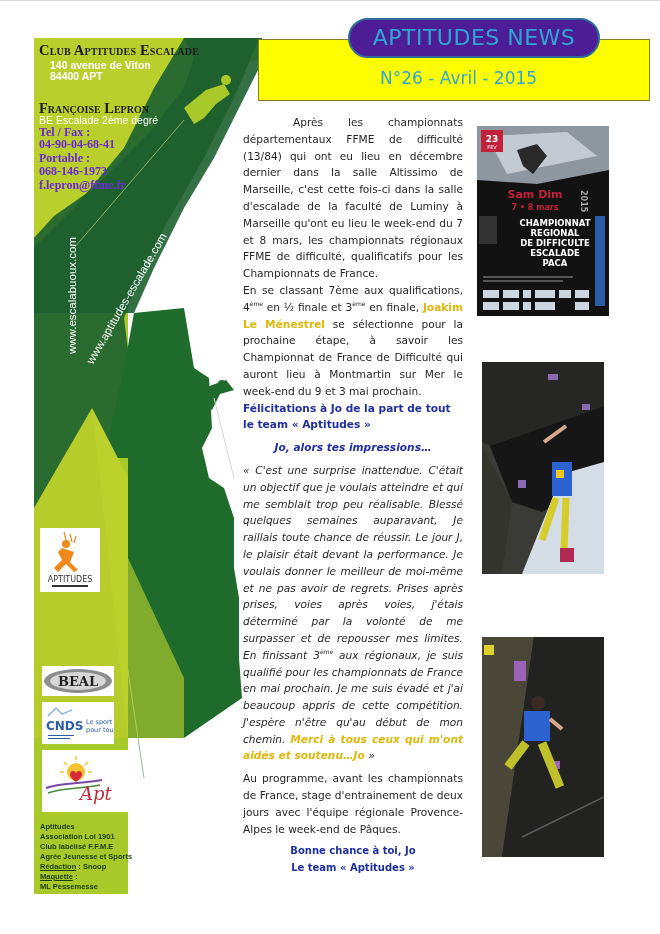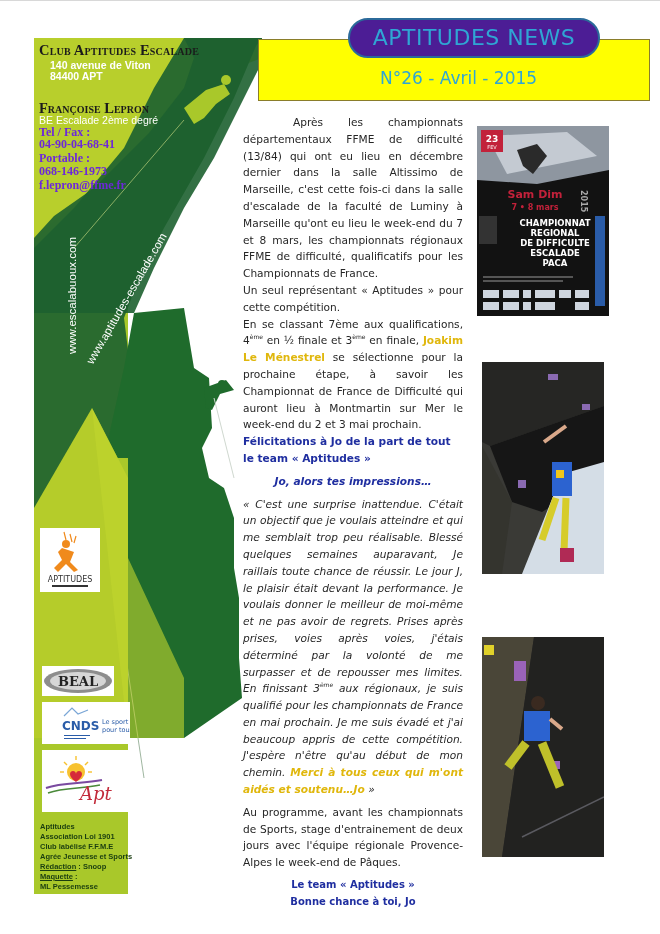--- a/index.html
+++ b/index.html
@@ -104,21 +104,21 @@
       <rect x="12" y="57" width="36" height="2" fill="#333"></rect>
     </svg>
   </div>
   <div class="logo-box" style="left:8px; top:628px; width:72px; height:30px;">
     <svg width="72" height="30" viewBox="0 0 72 30">
       <ellipse cx="36" cy="15" rx="34" ry="12" fill="#8d8d8d"></ellipse>
       <ellipse cx="36" cy="15" rx="28" ry="9" fill="#d6d6d6"></ellipse>
       <text x="36" y="20" text-anchor="middle" font-family="DejaVu Serif, serif" font-weight="bold" font-size="13" fill="#222">BEAL</text>
     </svg>
   </div>
-  <div class="logo-box" style="left:8px; top:664px; width:72px; height:42px;padding-left:16px;">
+  <div class="logo-box" style="left:8px; top:664px; width:72px; height:42px;">
     <svg width="72" height="42" viewBox="0 0 72 42">
       <path d="M6 14 L14 6 L20 12 L30 8" stroke="#7aa6d6" stroke-width="1.2" fill="none"></path>
       <text x="4" y="28" font-family="DejaVu Sans, sans-serif" font-weight="bold" font-size="12" fill="#2a5ca8">CNDS</text>
       <text x="44" y="22" font-family="DejaVu Sans, sans-serif" font-size="6.5" fill="#2a5ca8">Le sport</text>
       <text x="44" y="30" font-family="DejaVu Sans, sans-serif" font-size="6.5" fill="#2a5ca8">pour tous</text>
       <rect x="6" y="33" width="26" height="1" fill="#2a5ca8"></rect>
       <rect x="6" y="36" width="22" height="1" fill="#2a5ca8"></rect>
     </svg>
   </div>
   <div class="logo-box" style="left:8px; top:712px; width:92px; height:62px;">
@@ -150,32 +150,31 @@
 </div>
 
 <div class="banner"></div>
 <div class="title-pill">
   <span>APTITUDES NEWS</span>
 </div>
 <div class="issue">N°26 - Avril -  2015</div>
 
 <div class="article">
   <p class="indent">Après les championnats départementaux FFME de difficulté (13/84) qui ont eu lieu en décembre dernier dans la salle Altissimo de Marseille, c'est cette fois-ci dans la salle d'escalade de la faculté de Luminy à Marseille qu'ont eu lieu le week-end du 7 et 8 mars,  les championnats régionaux FFME de difficulté, qualificatifs pour les Championnats de France.</p>
-  <p>Un seul représentant « Aptitudes » pour cette compétition.</p>
-  <p><span>En se classant 7ème  aux qualifications, 4</span><sup>ème</sup><span> en ½ finale  et 3</span><sup>ème</sup><span> en finale, </span><span class="gold">Joakim Le Ménestrel</span><span> se sélectionne pour la prochaine étape,  à savoir les Championnat de France de Difficulté qui auront lieu à Montmartin sur Mer le week-end du 2 et 3 mai prochain.</span></p>
+  <p><span>En se classant 7ème  aux qualifications, 4</span><sup>ème</sup><span> en ½ finale  et 3</span><sup>ème</sup><span> en finale, </span><span class="gold">Joakim Le Ménestrel</span><span> se sélectionne pour la prochaine étape,  à savoir les Championnat de France de Difficulté qui auront lieu à Montmartin sur Mer le week-end du 9 et 3 mai prochain.</span></p>
   <p class="blue-b" style="text-align:left">Félicitations à Jo de la part de tout le team « Aptitudes »</p>
   <div class="gap"></div>
   <p class="blue-b ital center">Jo, alors tes impressions…</p>
   <div class="gap"></div>
   <p class="ital"><span>« C'est une surprise inattendue. C'était un objectif que je voulais atteindre et qui me semblait trop peu réalisable. Blessé quelques semaines auparavant, Je raillais toute chance de réussir. Le jour J, le plaisir était devant la performance. Je voulais donner le meilleur de moi-même et ne pas avoir de regrets. Prises après prises, voies après voies, j'étais déterminé par la volonté de me surpasser et de repousser mes limites. En finissant 3</span><sup>ème</sup><span> aux régionaux, je suis qualifié pour les championnats de France en mai prochain. Je me suis évadé et j'ai beaucoup appris de cette compétition. J'espère n'être qu'au début de mon chemin. </span><span class="gold">Merci à tous ceux qui m'ont aidés et soutenu…Jo</span><span> »</span></p>
   <div class="gap"></div>
-  <p>Au programme, avant les championnats de Sports, stage d'entrainement de deux jours avec l'équipe régionale Provence-Alpes le week-end de Pâques.</p>
-  <div class="gap"></div>
+  <p>Au programme, avant les championnats de France, stage d'entrainement de deux jours avec l'équipe régionale Provence-Alpes le week-end de Pâques.</p>
+  <div class="gap"></div>
+  <p class="blue-b center" style="font-size:10px">Bonne chance à toi, Jo</p>
   <p class="blue-b center" style="font-size:10px">Le team « Aptitudes »</p>
-  <p class="blue-b center" style="font-size:10px">Bonne chance à toi, Jo</p>
 </div>
 
 <div class="photo" style="left:477px; top:126px; width:132px; height:228px;">
   <svg width="132" height="190" viewBox="0 0 132 190">
     <rect width="132" height="190" fill="#121212"></rect>
     <polygon points="0,0 132,0 132,44 60,58 0,54" fill="#8e96a0"></polygon>
     <polygon points="10,10 90,6 120,30 70,40 30,48" fill="#c4cad2"></polygon>
     <path d="M40 24 L60 18 L70 30 L56 48 L46 40 Z" fill="#2a2a2a"></path>
     <rect x="4" y="4" width="22" height="22" fill="#c2213a"></rect>
     <text x="15" y="16" text-anchor="middle" font-family="DejaVu Sans, sans-serif" font-weight="bold" font-size="9" fill="#fff">23</text>

